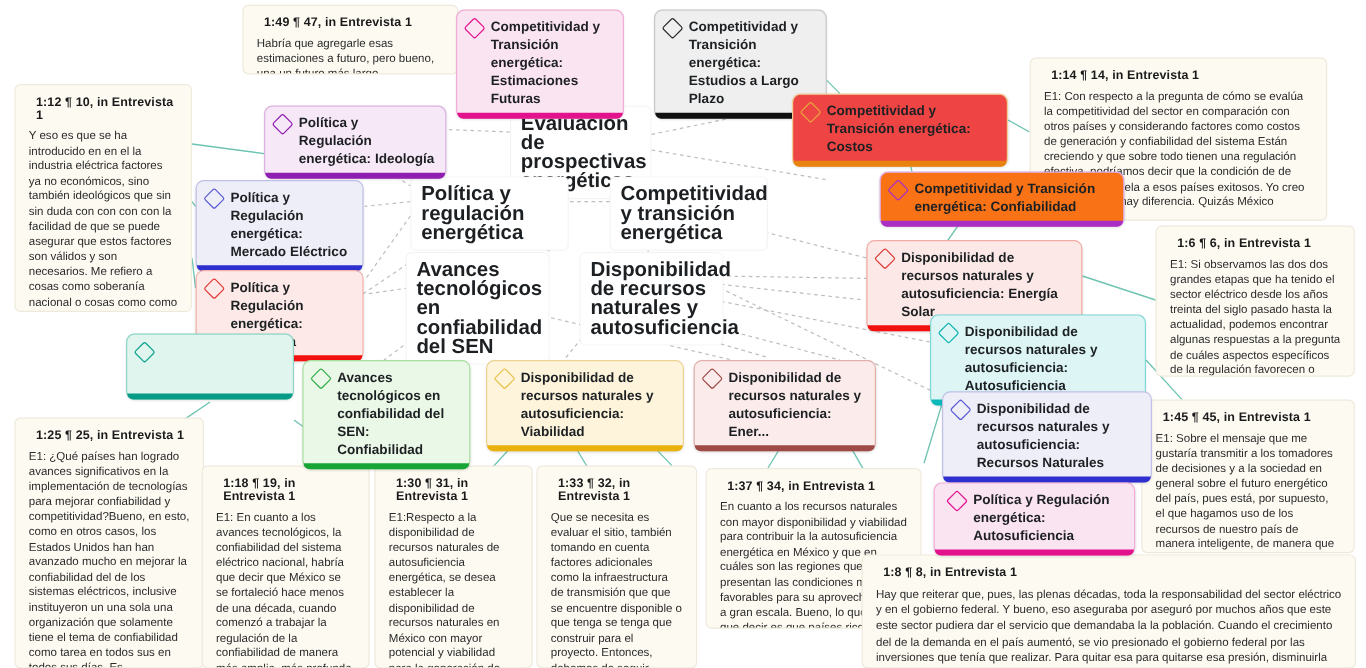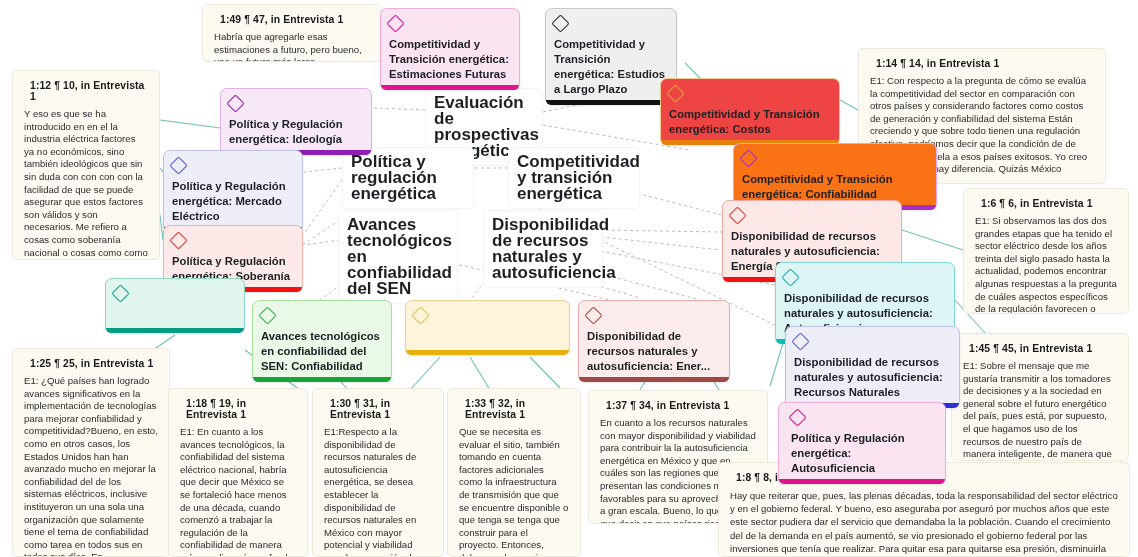--- a/index.html
+++ b/index.html
@@ -18,21 +18,20 @@
     position:absolute;z-index:3;
     box-sizing:border-box;
     border-radius:7px;
     padding:7px 9px 7px 8px;
     display:flex;align-items:flex-start;gap:7px;
     font-size:11.3px;line-height:15px;font-weight:bold;
     color:#1d2023;
     background:#ffffff;
     border:1px solid rgba(0,0,0,.12);
     box-shadow:0 1px 2px rgba(0,0,0,.10);
-    flex-direction:column;
   }
   .node .lbl{flex:1;}
   .node .dia{
     flex:none;width:13px;height:13px;margin-top:1px;
     transform:rotate(45deg);
     border:1.4px solid currentColor;
     border-radius:2px;
     box-sizing:border-box;
   }
   .node .accent{
@@ -174,21 +173,21 @@
       <div class="plain" style="left: 508px; top: 147px; width: 132px; min-height: 38px;">Competitividad y transición energética</div>
       <div class="plain" style="left: 338px; top: 210px; width: 120px; min-height: 53px;">Avances tecnológicos en confiabilidad del SEN</div>
       <div class="plain" style="left: 483px; top: 210px; width: 120px; min-height: 53px;">Disponibilidad de recursos naturales y autosuficiencia</div>
     </div>
   <div id="nodes-layer">
       <div class="node" style="left: 380px; top: 8px; width: 140px; min-height: 55px; background: rgb(251, 228, 242); border-color: rgb(240, 174, 214);">
         <span class="dia" style="color: rgb(226, 18, 140);"></span>
         <span class="lbl">Competitividad y Transición energética: Estimaciones Futuras</span>
         <span class="accent" style="background: rgb(226, 18, 140);"></span>
       </div>
-      <div class="node" style="left: 545px; top: 8px; width: 132px; min-height: 55px; background: rgb(239, 239, 239); border-color: rgb(201, 201, 201);">
+      <div class="node" style="left: 545px; top: 8px; width: 144px; min-height: 55px; background: rgb(239, 239, 239); border-color: rgb(201, 201, 201);">
         <span class="dia" style="color: rgb(43, 43, 43);"></span>
         <span class="lbl">Competitividad y Transición energética: Estudios a Largo Plazo</span>
         <span class="accent" style="background: rgb(17, 17, 17);"></span>
       </div>
       <div class="node" style="left: 220px; top: 88px; width: 152px; min-height: 40px; background: rgb(247, 232, 247); border-color: rgb(221, 179, 226);">
         <span class="dia" style="color: rgb(143, 31, 176);"></span>
         <span class="lbl">Política y Regulación energética: Ideología</span>
         <span class="accent" style="background: rgb(143, 31, 176);"></span>
       </div>
       <div class="node" style="left: 660px; top: 78px; width: 180px; min-height: 41px; background: #ef4444; border-color: rgb(240, 205, 148);">
@@ -225,20 +224,21 @@
         <span class="lbl">Disponibilidad de recursos naturales y autosuficiencia: Autosuficiencia</span>
         <span class="accent" style="background: rgb(12, 185, 184);"></span>
       </div>
       <div class="node" style="left: 252px; top: 300px; width: 140px; min-height: 55px; background: rgb(234, 248, 231); border-color: rgb(169, 223, 161);">
         <span class="dia" style="color: rgb(47, 174, 72);"></span>
         <span class="lbl">Avances tecnológicos en confiabilidad del SEN: Confiabilidad</span>
         <span class="accent" style="background: rgb(23, 166, 54);"></span>
       </div>
       <div class="node" style="left: 405px; top: 300px; width: 165px; min-height: 55px; background: rgb(253, 244, 219); border-color: rgb(236, 209, 146);">
         <span class="dia" style="color: rgb(232, 193, 74);"></span>
+        <span class="lbl">Disponibilidad de recursos naturales y autosuficiencia: Viabilidad</span>
         <span class="accent" style="background: rgb(232, 177, 14);"></span>
       </div>
       <div class="node" style="left: 578px; top: 300px; width: 152px; min-height: 55px; background: rgb(251, 236, 235); border-color: rgb(226, 176, 172);">
         <span class="dia" style="color: rgb(158, 74, 70);"></span>
         <span class="lbl">Disponibilidad de recursos naturales y autosuficiencia: Ener...</span>
         <span class="accent" style="background: rgb(158, 74, 70);"></span>
       </div>
       <div class="node" style="left: 785px; top: 326px; width: 175px; min-height: 55px; background: rgb(238, 238, 248); border-color: rgb(191, 192, 230);">
         <span class="dia" style="color: rgb(90, 90, 214);"></span>
         <span class="lbl">Disponibilidad de recursos naturales y autosuficiencia: Recursos Naturales</span>

